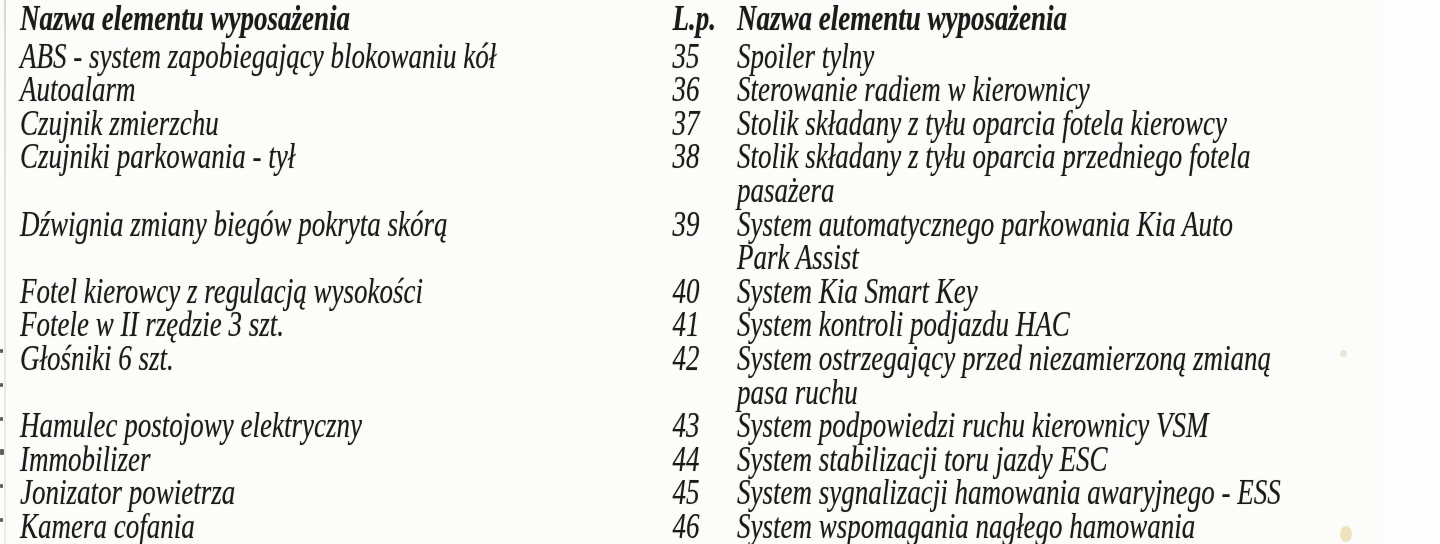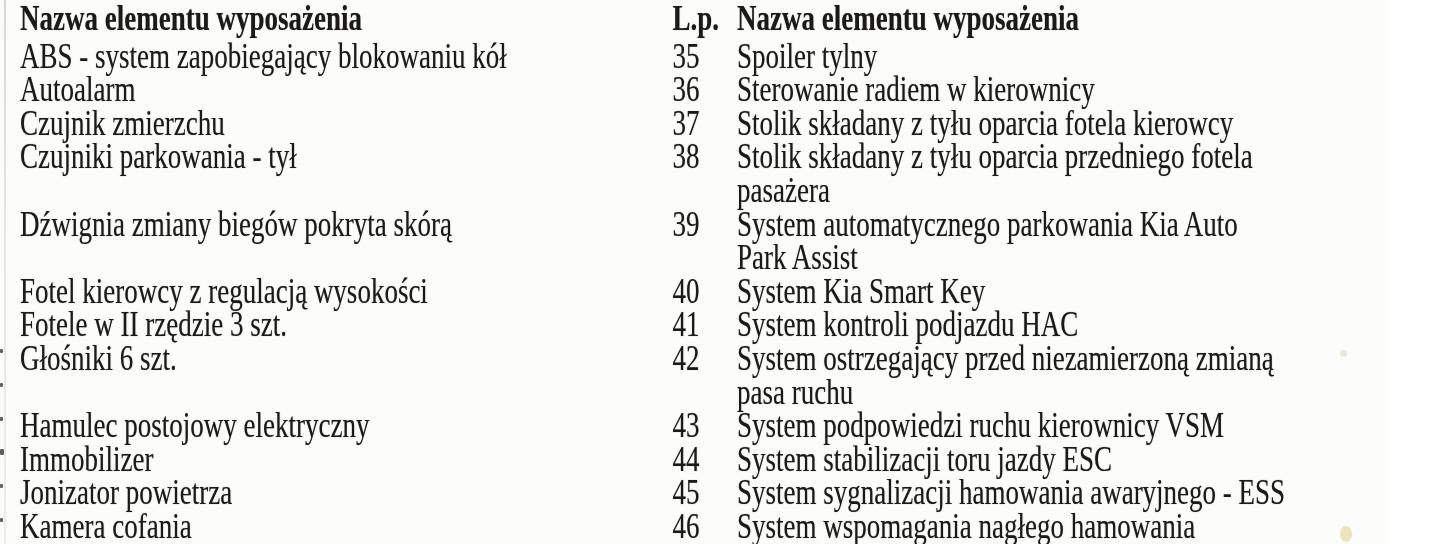--- a/index.html
+++ b/index.html
@@ -12,20 +12,21 @@
     overflow: hidden;
     background: #fcfcfb;
     font-family: "Liberation Serif", "DejaVu Serif", serif;
   }
   .page {
     position: relative;
     width: 1440px;
     height: 544px;
     padding: 2px 0 0 20px;
     box-sizing: border-box;
+    font-style: italic;
   }
   
   .right-light-strip {
     position: absolute;
     top: 0; right: 0;
     width: 54px; height: 544px;
     background: #fefefe;
   }
   
   .left-scan-line {

